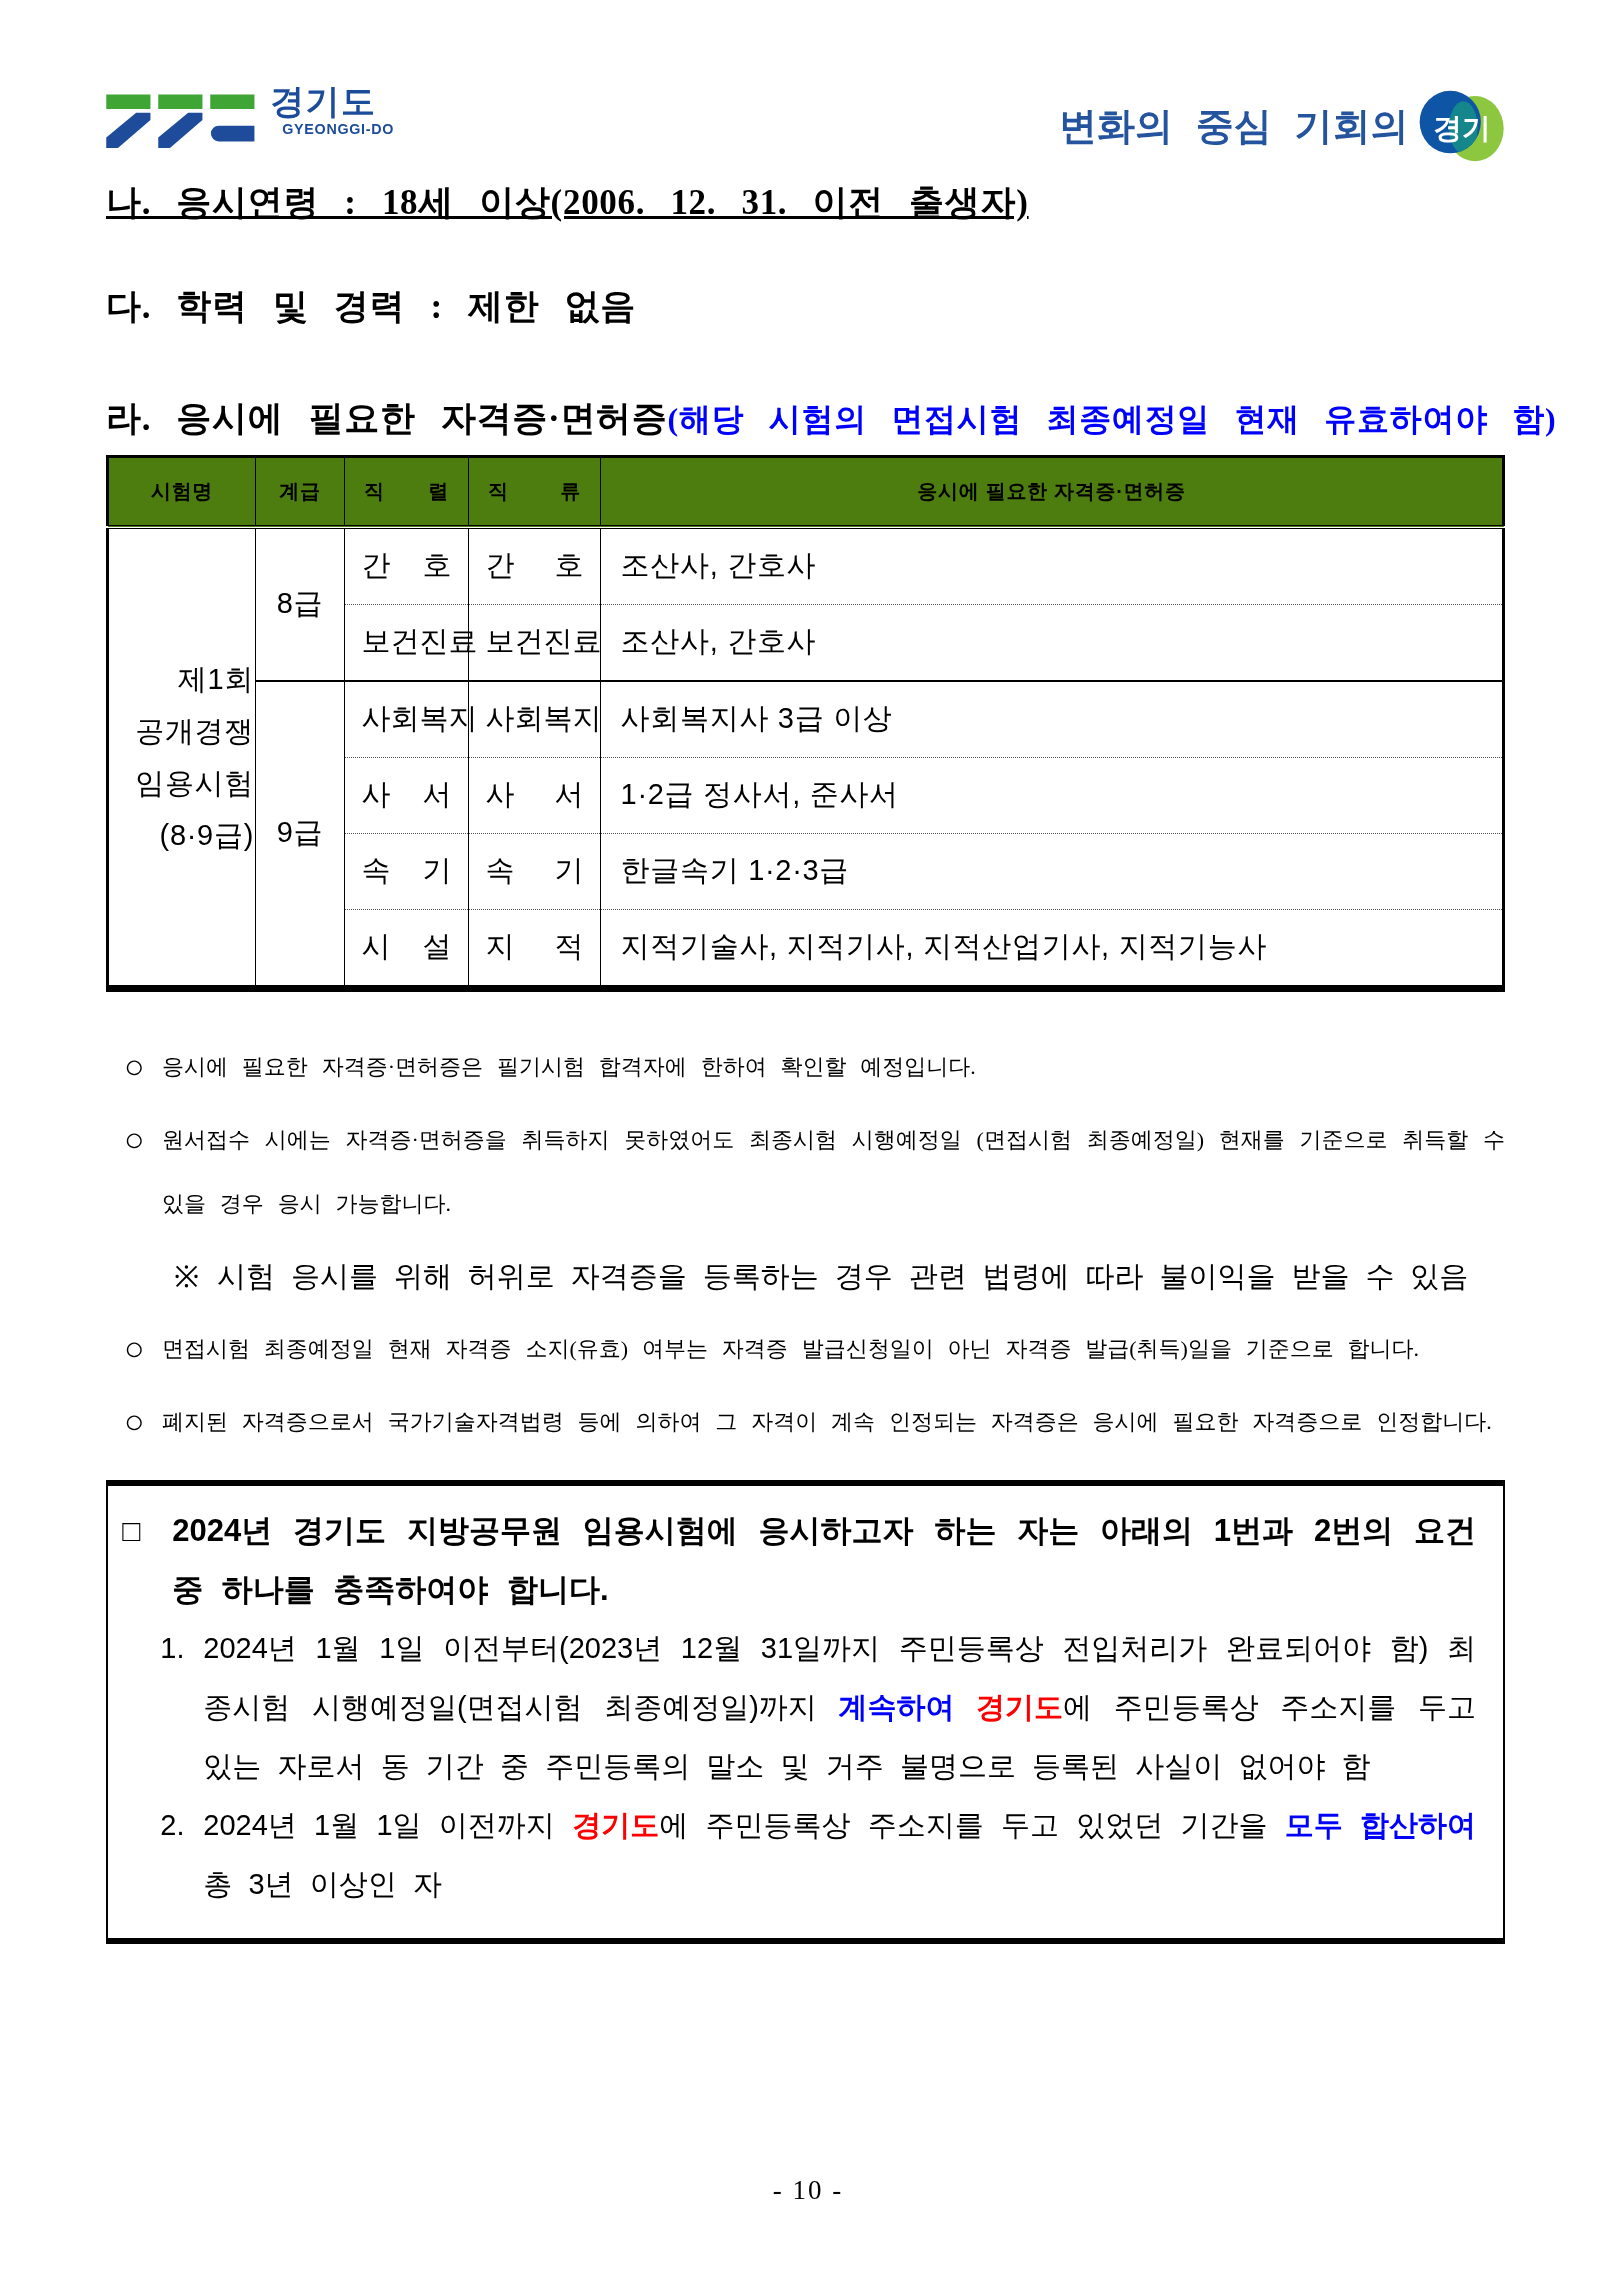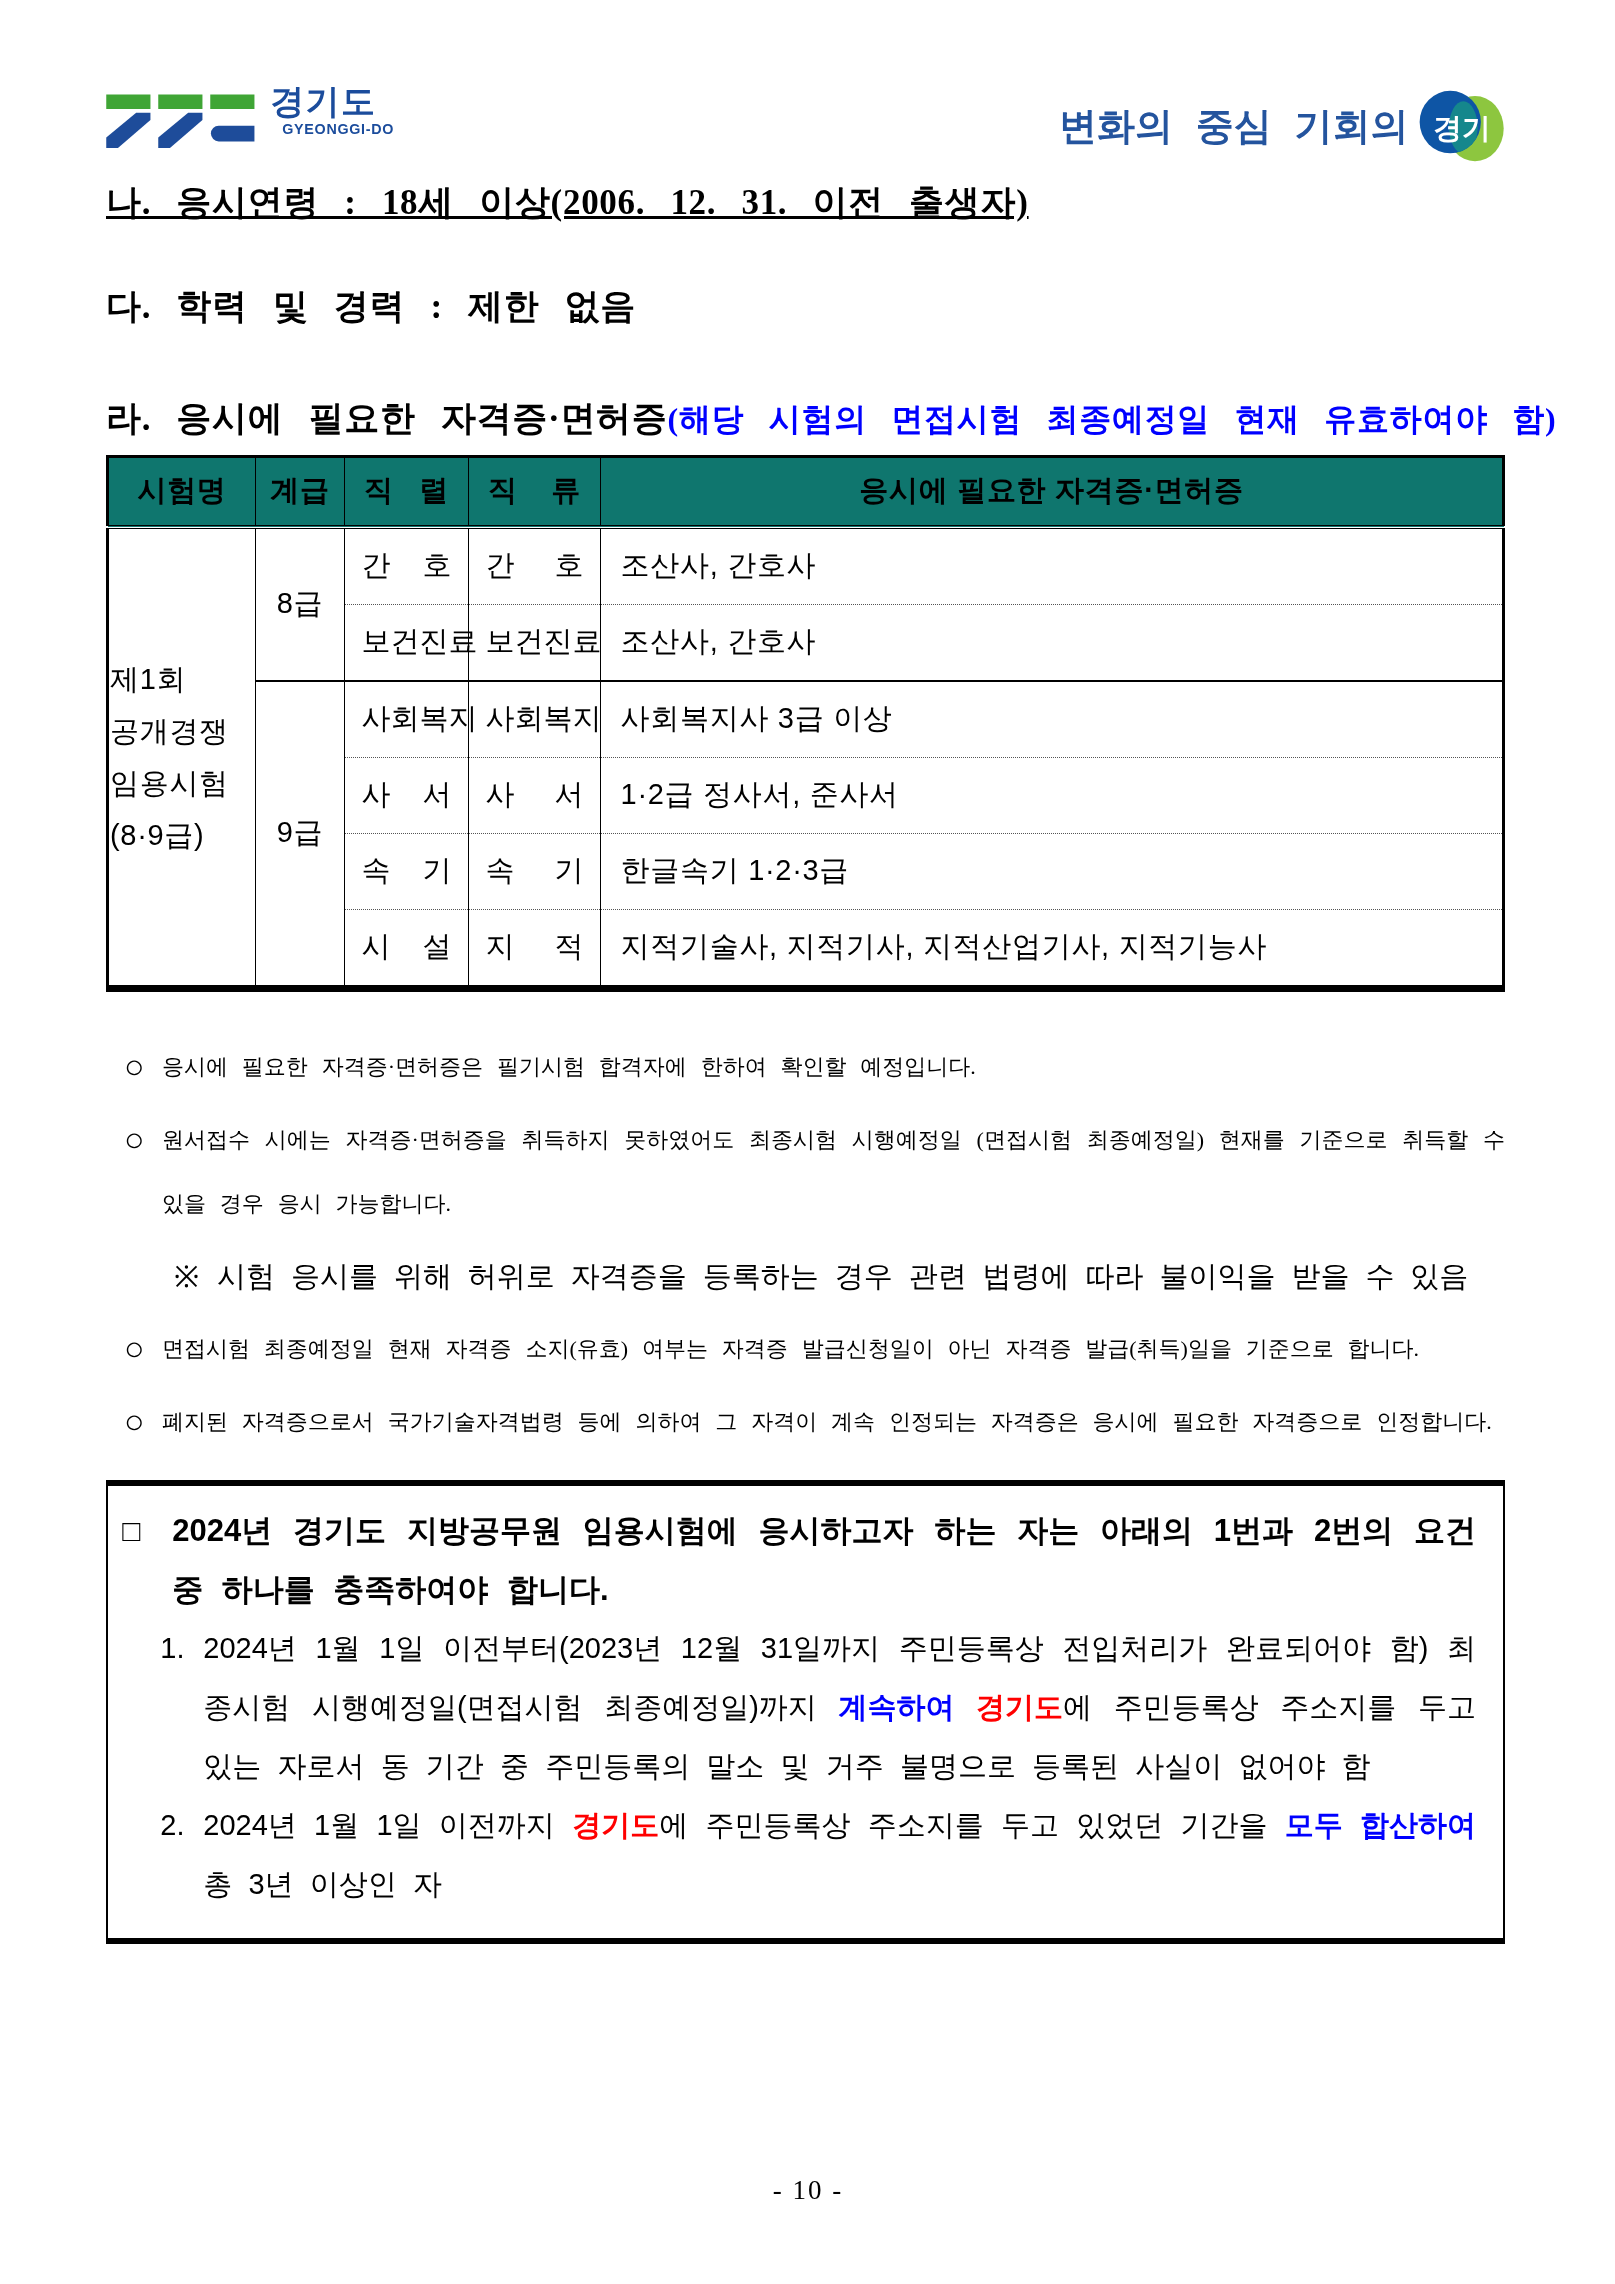--- a/index.html
+++ b/index.html
@@ -28,23 +28,23 @@
   .h-ma{margin-top:30px;}
   .h-blue{color:#0000ff;font-size:32px;}
 
   
   table.req{border-collapse:collapse;table-layout:fixed;width:1399px;margin-top:11.7px;
     border:3.9px solid #000;border-bottom-width:7.8px;
     font-family:"Liberation Sans","DejaVu Sans",sans-serif;}
   table.req col.c1{width:148px;} table.req col.c2{width:89px;}
   table.req col.c3{width:124px;} table.req col.c4{width:132px;}
   table.req th,table.req td{border-left:1.3px solid #000;vertical-align:middle;}
-  table.req th{background:#0f766e;height:65px;font-size:29px;font-weight:600;text-align:center;border-bottom:4.6px double #000;letter-spacing:0.7px;}
+  table.req th{background:#4d7c0f;height:65px;font-size:20px;font-weight:600;text-align:center;border-bottom:4.6px double #000;letter-spacing:0.7px;}
   table.req td{height:73px;font-size:29px;}
-  .exam-cell{text-align:left;font-size:27px;line-height:52px;letter-spacing:0.7px;margin-top:40px;}
+  .exam-cell{text-align:right;font-size:27px;line-height:52px;letter-spacing:0.7px;margin-top:40px;}
   .grade-cell{text-align:center;letter-spacing:0.7px;}
   tr.dotted td{border-top:1.3px dotted #555;}
   tr.solid-sep td{border-top:2.6px solid #000;}
   .spread{display:flex;justify-content:space-between;align-items:center;padding:0 15.6px;}
   th .spread{padding:0 18px;}
   .license{padding-left:19.6px;text-align:left;letter-spacing:0.7px;}
 
   
   .bullets{margin-top:43px;}
   .bullet{display:flex;margin-left:18px;margin-bottom:9px;}

